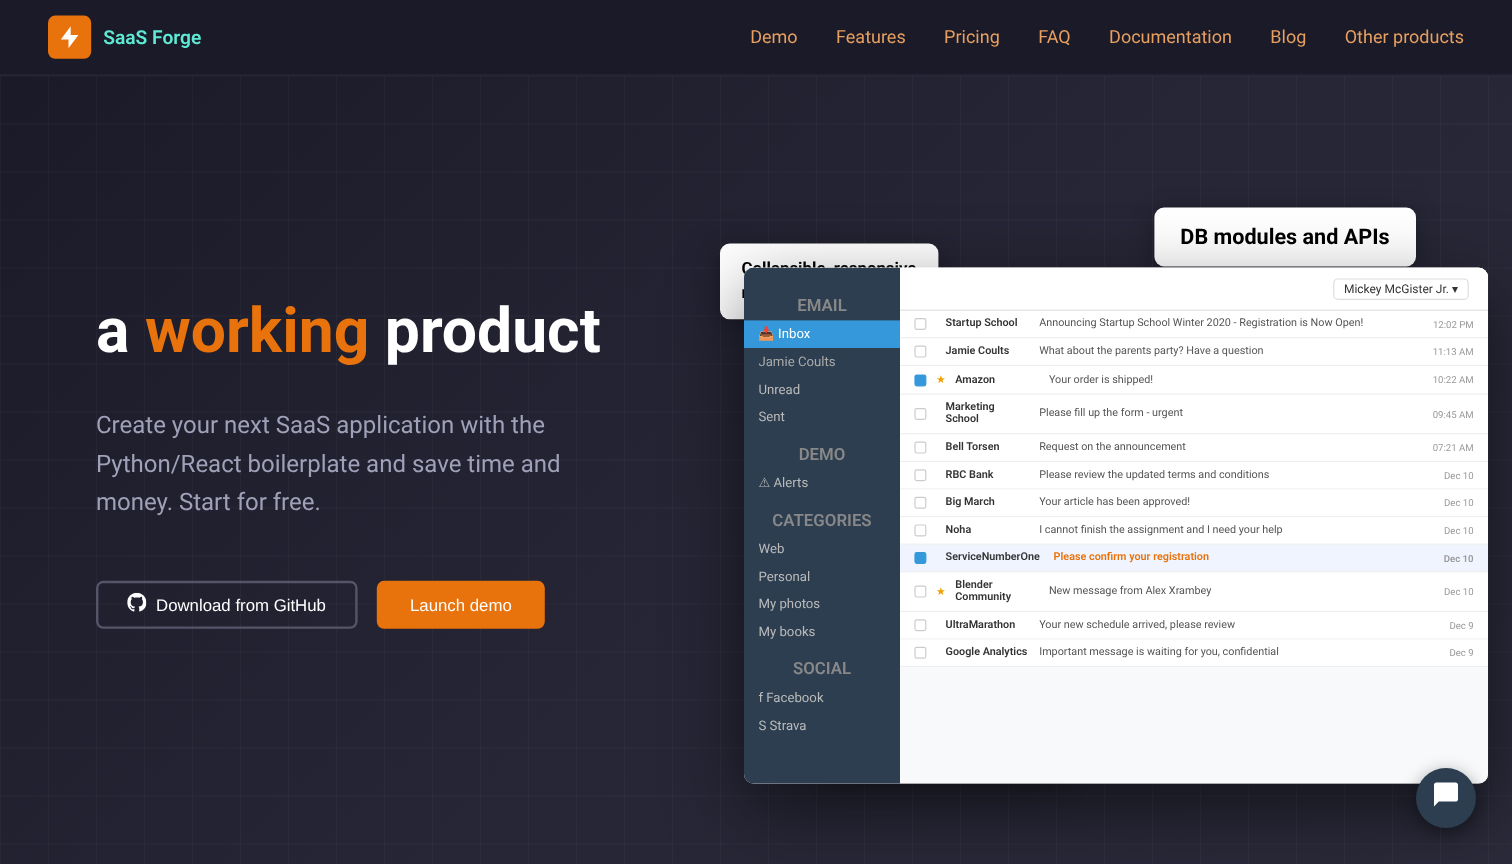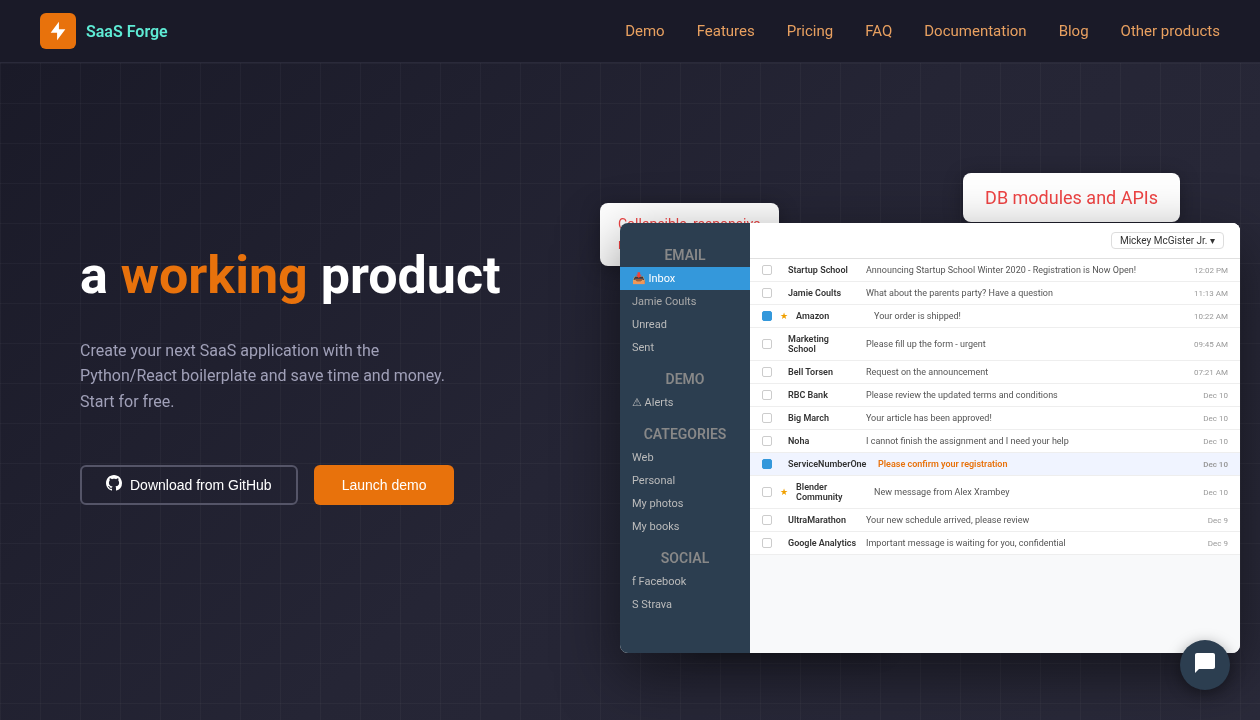--- a/index.html
+++ b/index.html
@@ -93,21 +93,21 @@
       line-height: 1.2;
       margin-bottom: 30px;
       color: #ffffff;
     }
 
     .hero-title .highlight {
       color: #e8720c;
     }
 
     .hero-description {
-      font-size: 16px;
+      font-size: 20px;
       color: #a0a0b8;
       line-height: 1.6;
       margin-bottom: 50px;
       max-width: 400px;
     }
 
     .hero-buttons {
       display: flex;
       gap: 16px;
     }
@@ -142,25 +142,25 @@
       flex: 1;
       position: relative;
       height: 100%;
       z-index: 2;
     }
 
     
     .annotation {
       position: absolute;
       background: #fff;
-      color: #ef4444;
+      color: #000000;
       border-radius: 8px;
       padding: 10px 18px;
       font-size: 15px;
-      font-weight: 400;
+      font-weight: 700;
       white-space: nowrap;
       box-shadow: 0 4px 20px rgba(0,0,0,0.3);
     }
 
     .annotation-db {
       top: 30px;
       right: 20px;
       font-size: 18px;
       padding: 14px 22px;
     }

